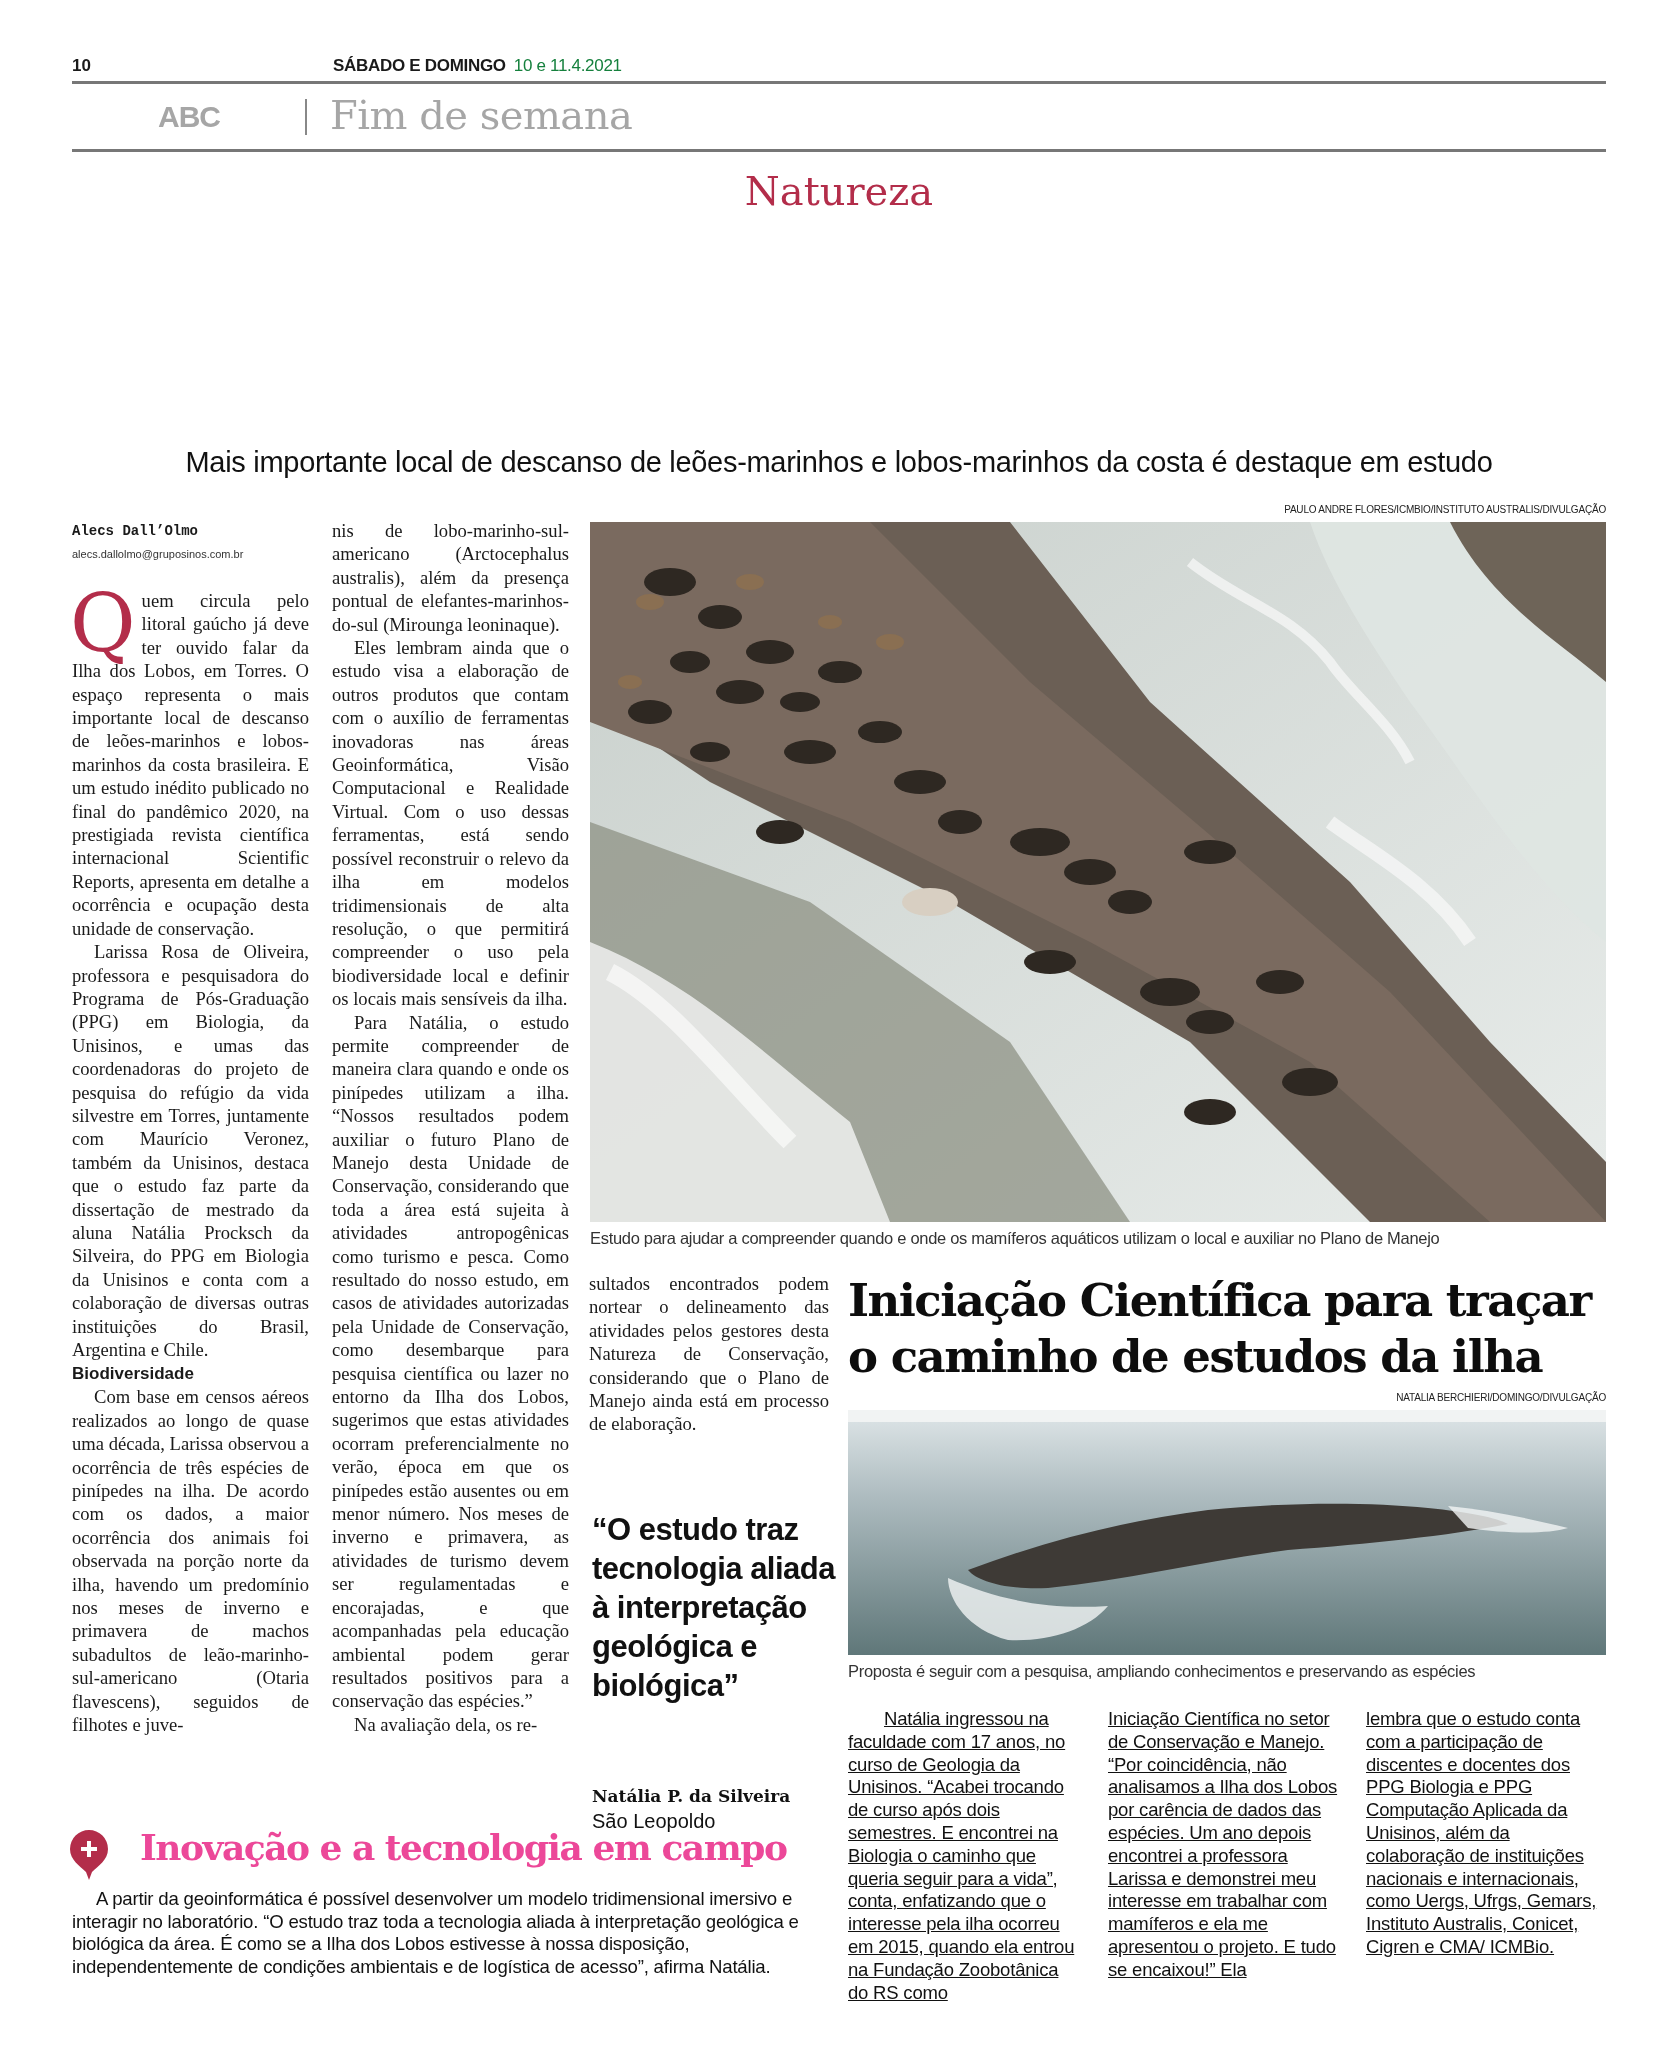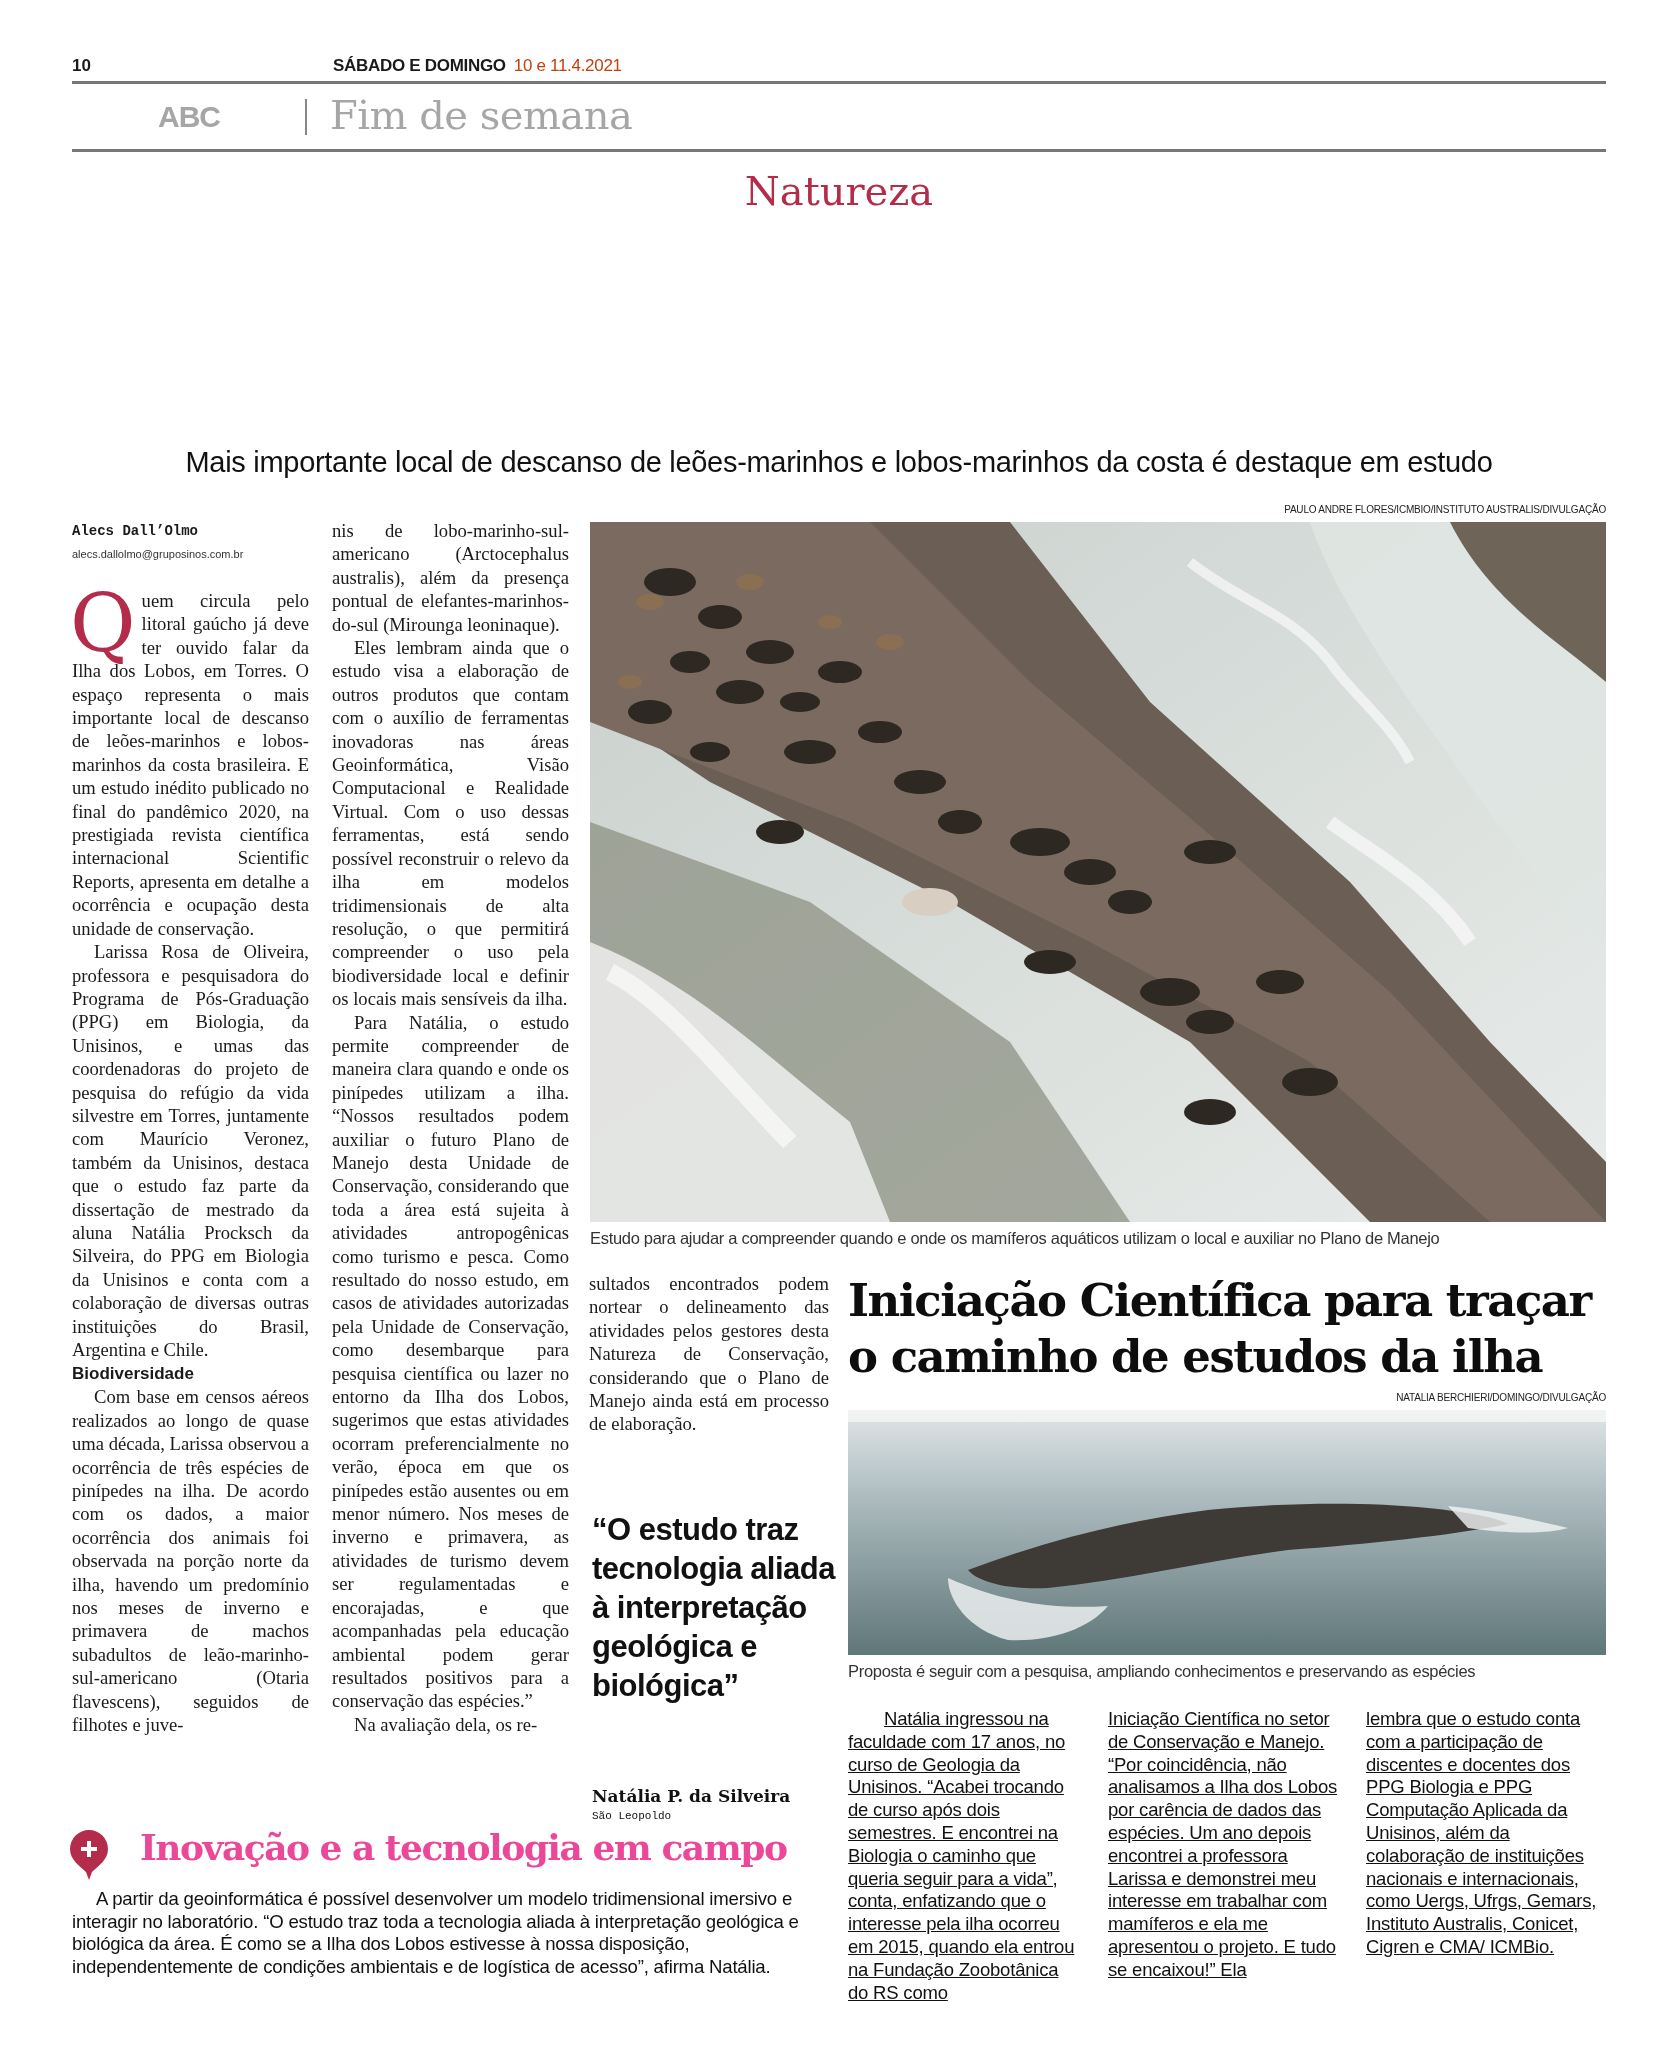--- a/index.html
+++ b/index.html
@@ -5,21 +5,21 @@
   * { box-sizing: border-box; margin: 0; padding: 0; }
   html, body { width: 1678px; height: 2067px; background: #fff; overflow: hidden; }
   body { position: relative; font-family: "DejaVu Serif", serif; color: #1a1a1a; }
 
   .abs { position: absolute; }
 
   
   .folio { left: 72px; top: 56px; font-family: "Liberation Sans", sans-serif; font-weight: bold; font-size: 17px; }
   .dateline { left: 333px; top: 56px; font-family: "Liberation Sans", sans-serif; font-size: 17px; letter-spacing: -0.3px; }
   .dateline .day { font-weight: bold; }
-  .dateline .date { color: #c2410c; margin-left: 8px; }
+  .dateline .date { color: #15803d; margin-left: 8px; }
   .rule { left: 72px; width: 1534px; height: 3px; background: #777; }
   .section-abc { left: 158px; top: 100px; font-family: "Liberation Sans", sans-serif; font-weight: bold; font-size: 30px; color: #a6a6a6; letter-spacing: -1px; }
   .section-divider { left: 305px; top: 99px; width: 2px; height: 36px; background: #888; }
   .section-name { left: 330px; top: 92px; font-family: "DejaVu Serif", serif; font-size: 40px; color: #a6a6a6; letter-spacing: -0.5px; }
 
   
   .kicker { left: 0; width: 1678px; top: 168px; text-align: center; font-family: "DejaVu Serif", serif; font-size: 40px; color: #b32d4a; }
   .headline { left: 30px; width: 1618px; top: 228px; text-align: center; font-family: "DejaVu Serif", serif; font-weight: bold; font-size: 86px; line-height: 98px; letter-spacing: -3px; color: #0d0d0d; }
   .dek { left: 30px; width: 1618px; top: 446px; text-align: center; font-family: "Liberation Sans", sans-serif; font-size: 29px; color: #111; letter-spacing: -0.3px; }
 
@@ -53,21 +53,21 @@
 
   .scol { font-family: "Liberation Sans", sans-serif; font-size: 18.5px; line-height: 22.8px; color: #111; letter-spacing: -0.2px; text-decoration: underline; }
   .scol p.ind { text-indent: 36px; }
   .scol1 { left: 848px; top: 1708px; width: 235px; }
   .scol2 { left: 1108px; top: 1708px; width: 240px; }
   .scol3 { left: 1366px; top: 1708px; width: 240px; }
 
   
   .pullquote { left: 592px; top: 1510px; width: 250px; font-family: "Liberation Sans", sans-serif; font-weight: bold; font-size: 31px; line-height: 39px; color: #111; letter-spacing: -0.5px; }
   .pq-name { left: 592px; top: 1786px; font-family: "DejaVu Serif", serif; font-weight: bold; font-size: 17px; color: #111; }
-  .pq-place { left: 592px; top: 1810px; font-family: Liberation Mono, monospace; font-size: 11px; color: #111; }
+  .pq-place { left: 592px; top: 1810px; font-family: Liberation Sans, sans-serif; font-size: 20px; color: #111; }
 
   
   .plus-badge { left: 70px; top: 1830px; width: 38px; height: 50px; }
   .box-title { left: 140px; top: 1826px; font-family: "DejaVu Serif", serif; font-weight: bold; font-size: 36px; letter-spacing: -1.5px; color: #ec4899; }
   .box-text { left: 72px; top: 1888px; width: 760px; font-family: "Liberation Sans", sans-serif; font-size: 18.6px; line-height: 22.6px; color: #111; letter-spacing: -0.2px; }
   .box-text p { text-indent: 24px; }
 </style>
 </head>
 <body>
 

